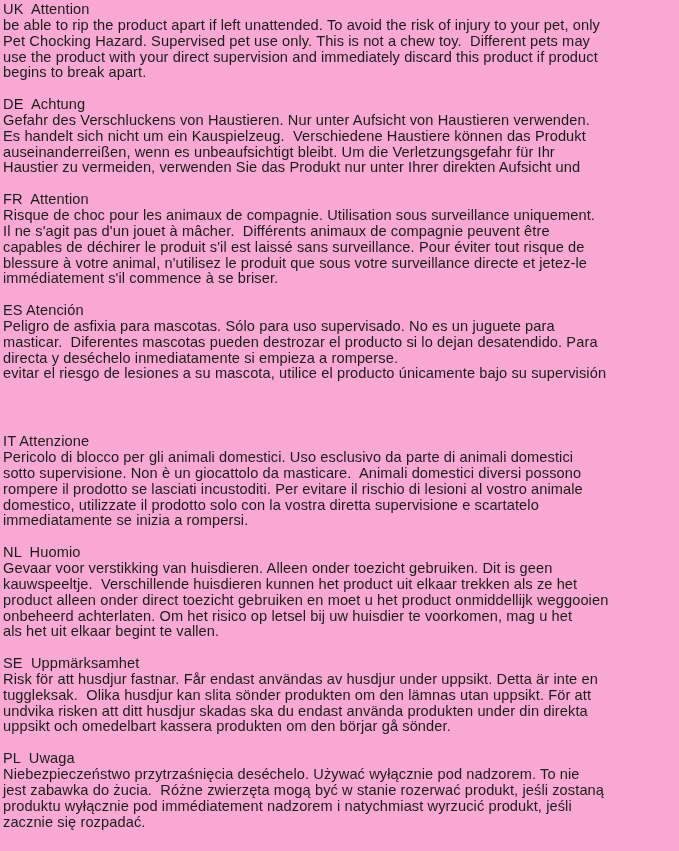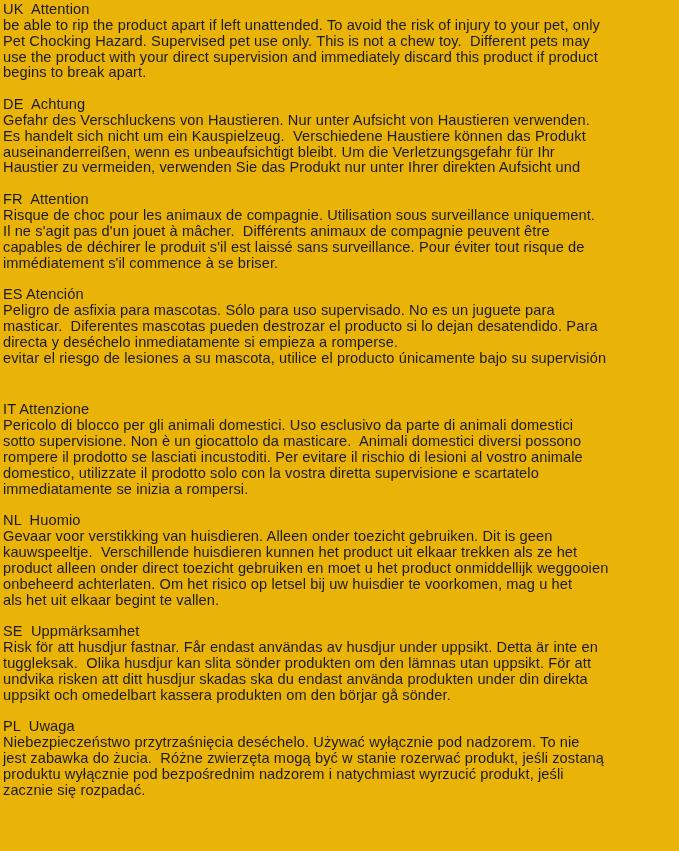--- a/index.html
+++ b/index.html
@@ -1,29 +1,29 @@
 <!DOCTYPE html>
 <html><head>
 <meta charset="utf-8">
 <style>
   html, body { margin: 0; padding: 0; background: #ffffff; }
   .page {
     width: 679px;
     height: 851px;
     box-sizing: border-box;
-    background: #eab308;
+    background: #f9a8d4;
     color: #1b1b1b;
     font-family: "Liberation Sans", "DejaVu Sans", sans-serif;
     font-size: 14.6px;
     line-height: 15.85px;
     padding: 2px 0 0 3px;
     overflow: hidden;
   }
   .section { margin-bottom: 15.85px; }
-  .section.gap-large { margin-bottom: 36px; }
+  .section.gap-large { margin-bottom: 52px; }
   .hdr, .line { white-space: pre; letter-spacing: 0.1px; }
 </style>
 </head>
 <body>
 
 <div class="page">
 
   <div class="section">
     <div class="hdr">UK  Attention</div>
     <div class="line">be able to rip the product apart if left unattended. To avoid the risk of injury to your pet, only</div>
@@ -38,20 +38,21 @@
     <div class="line">Es handelt sich nicht um ein Kauspielzeug.  Verschiedene Haustiere können das Produkt</div>
     <div class="line">auseinanderreißen, wenn es unbeaufsichtigt bleibt. Um die Verletzungsgefahr für Ihr</div>
     <div class="line">Haustier zu vermeiden, verwenden Sie das Produkt nur unter Ihrer direkten Aufsicht und</div>
   </div>
 
   <div class="section">
     <div class="hdr">FR  Attention</div>
     <div class="line">Risque de choc pour les animaux de compagnie. Utilisation sous surveillance uniquement.</div>
     <div class="line">Il ne s'agit pas d'un jouet à mâcher.  Différents animaux de compagnie peuvent être</div>
     <div class="line">capables de déchirer le produit s'il est laissé sans surveillance. Pour éviter tout risque de</div>
+    <div class="line">blessure à votre animal, n'utilisez le produit que sous votre surveillance directe et jetez-le</div>
     <div class="line">immédiatement s'il commence à se briser.</div>
   </div>
 
   <div class="section gap-large">
     <div class="hdr">ES Atención</div>
     <div class="line">Peligro de asfixia para mascotas. Sólo para uso supervisado. No es un juguete para</div>
     <div class="line">masticar.  Diferentes mascotas pueden destrozar el producto si lo dejan desatendido. Para</div>
     <div class="line">directa y deséchelo inmediatamente si empieza a romperse.</div>
     <div class="line">evitar el riesgo de lesiones a su mascota, utilice el producto únicamente bajo su supervisión</div>
   </div>
@@ -79,17 +80,17 @@
     <div class="line">Risk för att husdjur fastnar. Får endast användas av husdjur under uppsikt. Detta är inte en</div>
     <div class="line">tuggleksak.  Olika husdjur kan slita sönder produkten om den lämnas utan uppsikt. För att</div>
     <div class="line">undvika risken att ditt husdjur skadas ska du endast använda produkten under din direkta</div>
     <div class="line">uppsikt och omedelbart kassera produkten om den börjar gå sönder.</div>
   </div>
 
   <div class="section">
     <div class="hdr">PL  Uwaga</div>
     <div class="line">Niebezpieczeństwo przytrzaśnięcia deséchelo. Używać wyłącznie pod nadzorem. To nie</div>
     <div class="line">jest zabawka do żucia.  Różne zwierzęta mogą być w stanie rozerwać produkt, jeśli zostaną</div>
-    <div class="line">produktu wyłącznie pod bezpośrednim nadzorem i natychmiast wyrzucić produkt, jeśli</div>
+    <div class="line">produktu wyłącznie pod immédiatement nadzorem i natychmiast wyrzucić produkt, jeśli</div>
     <div class="line">zacznie się rozpadać.</div>
   </div>
 
 </div>
 
 </body></html>

